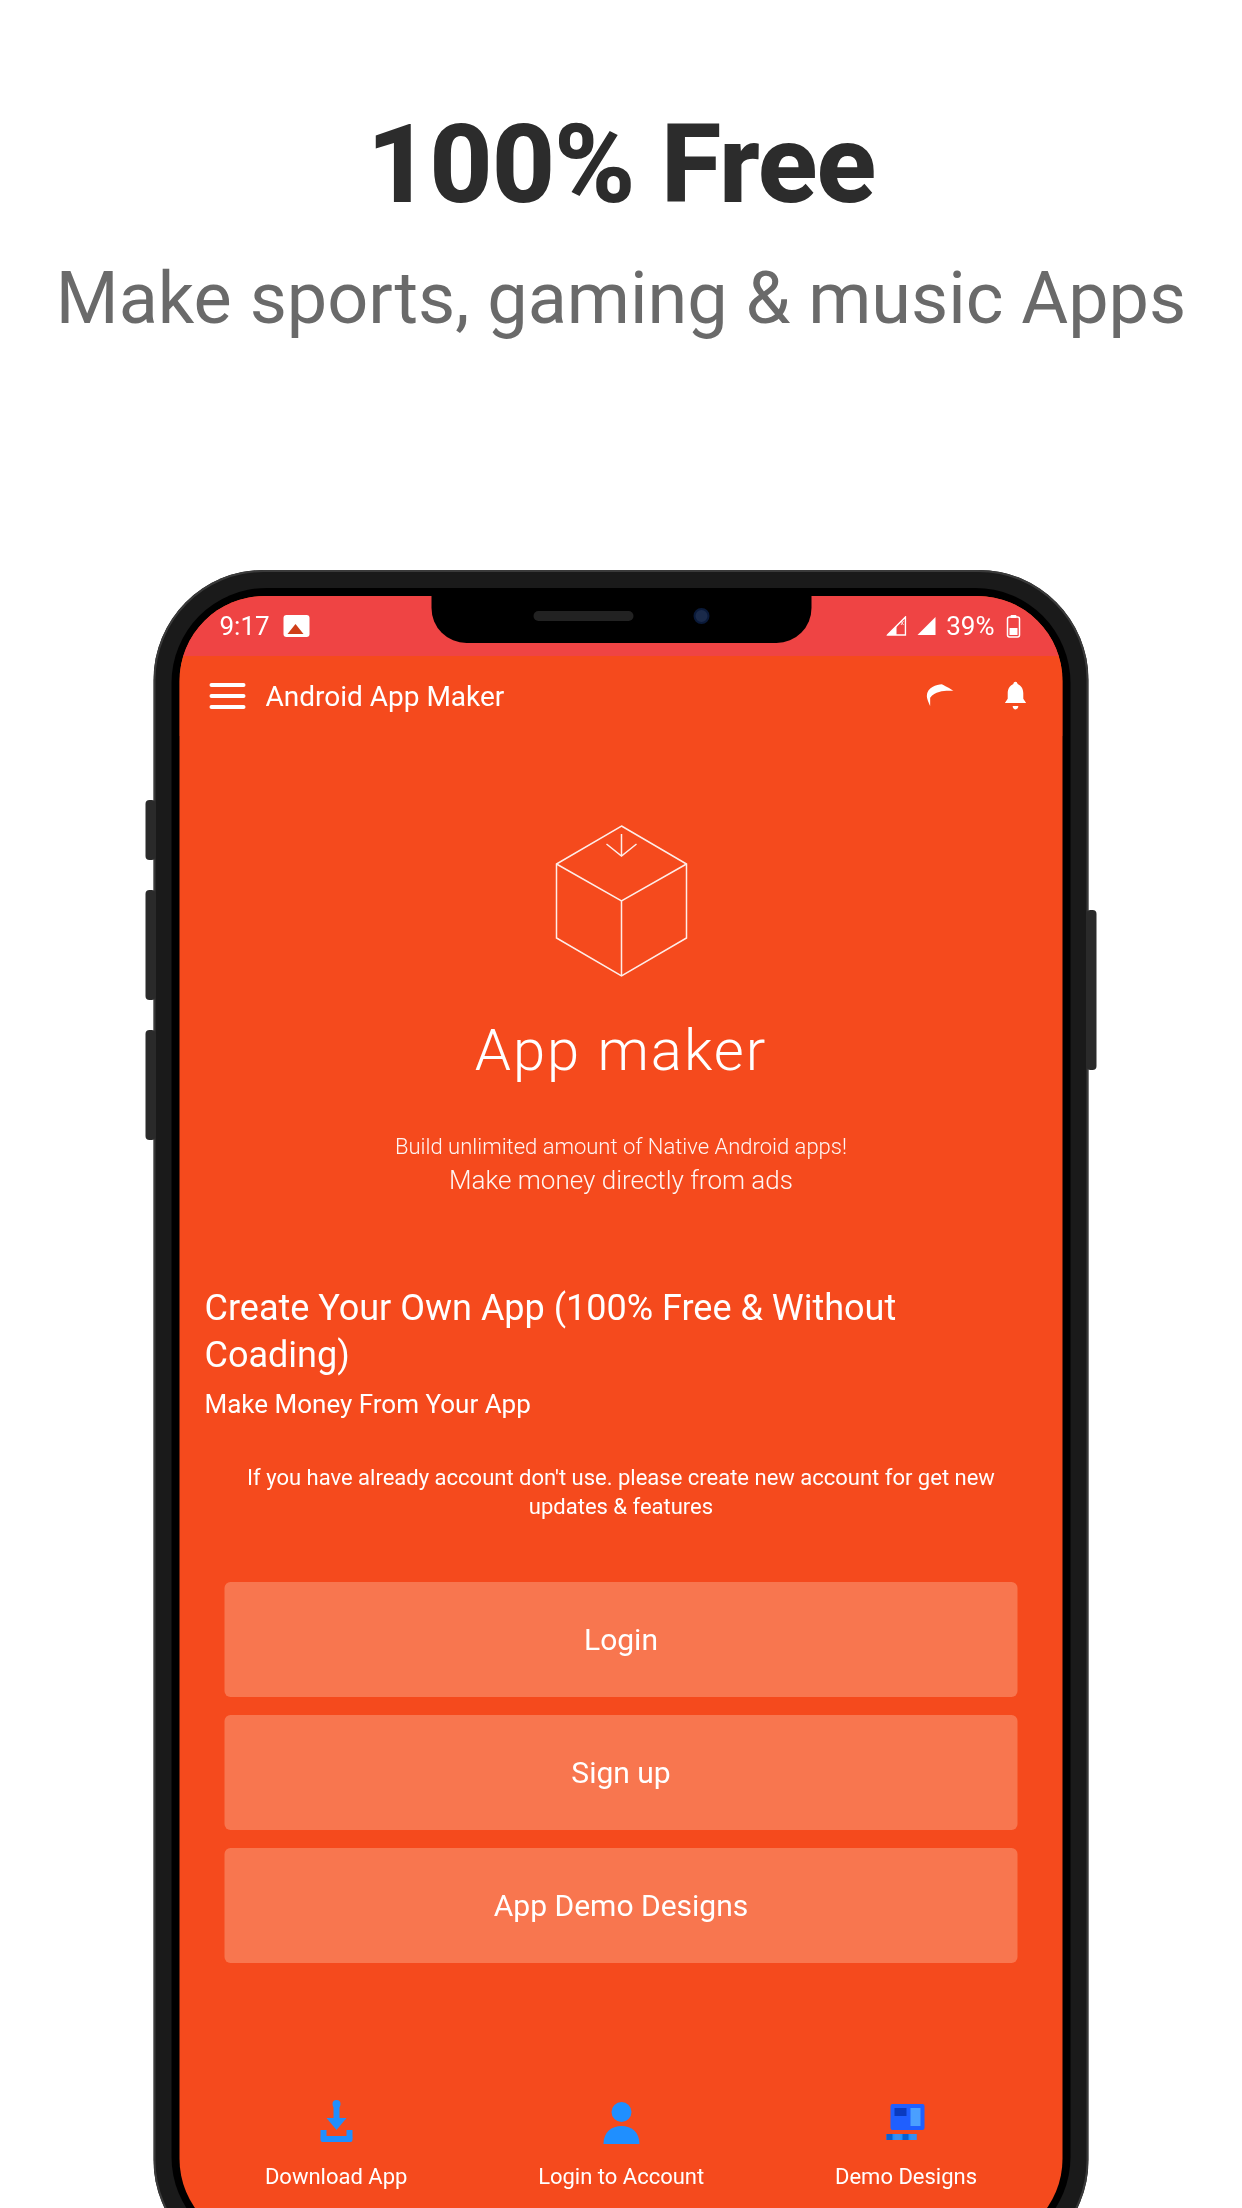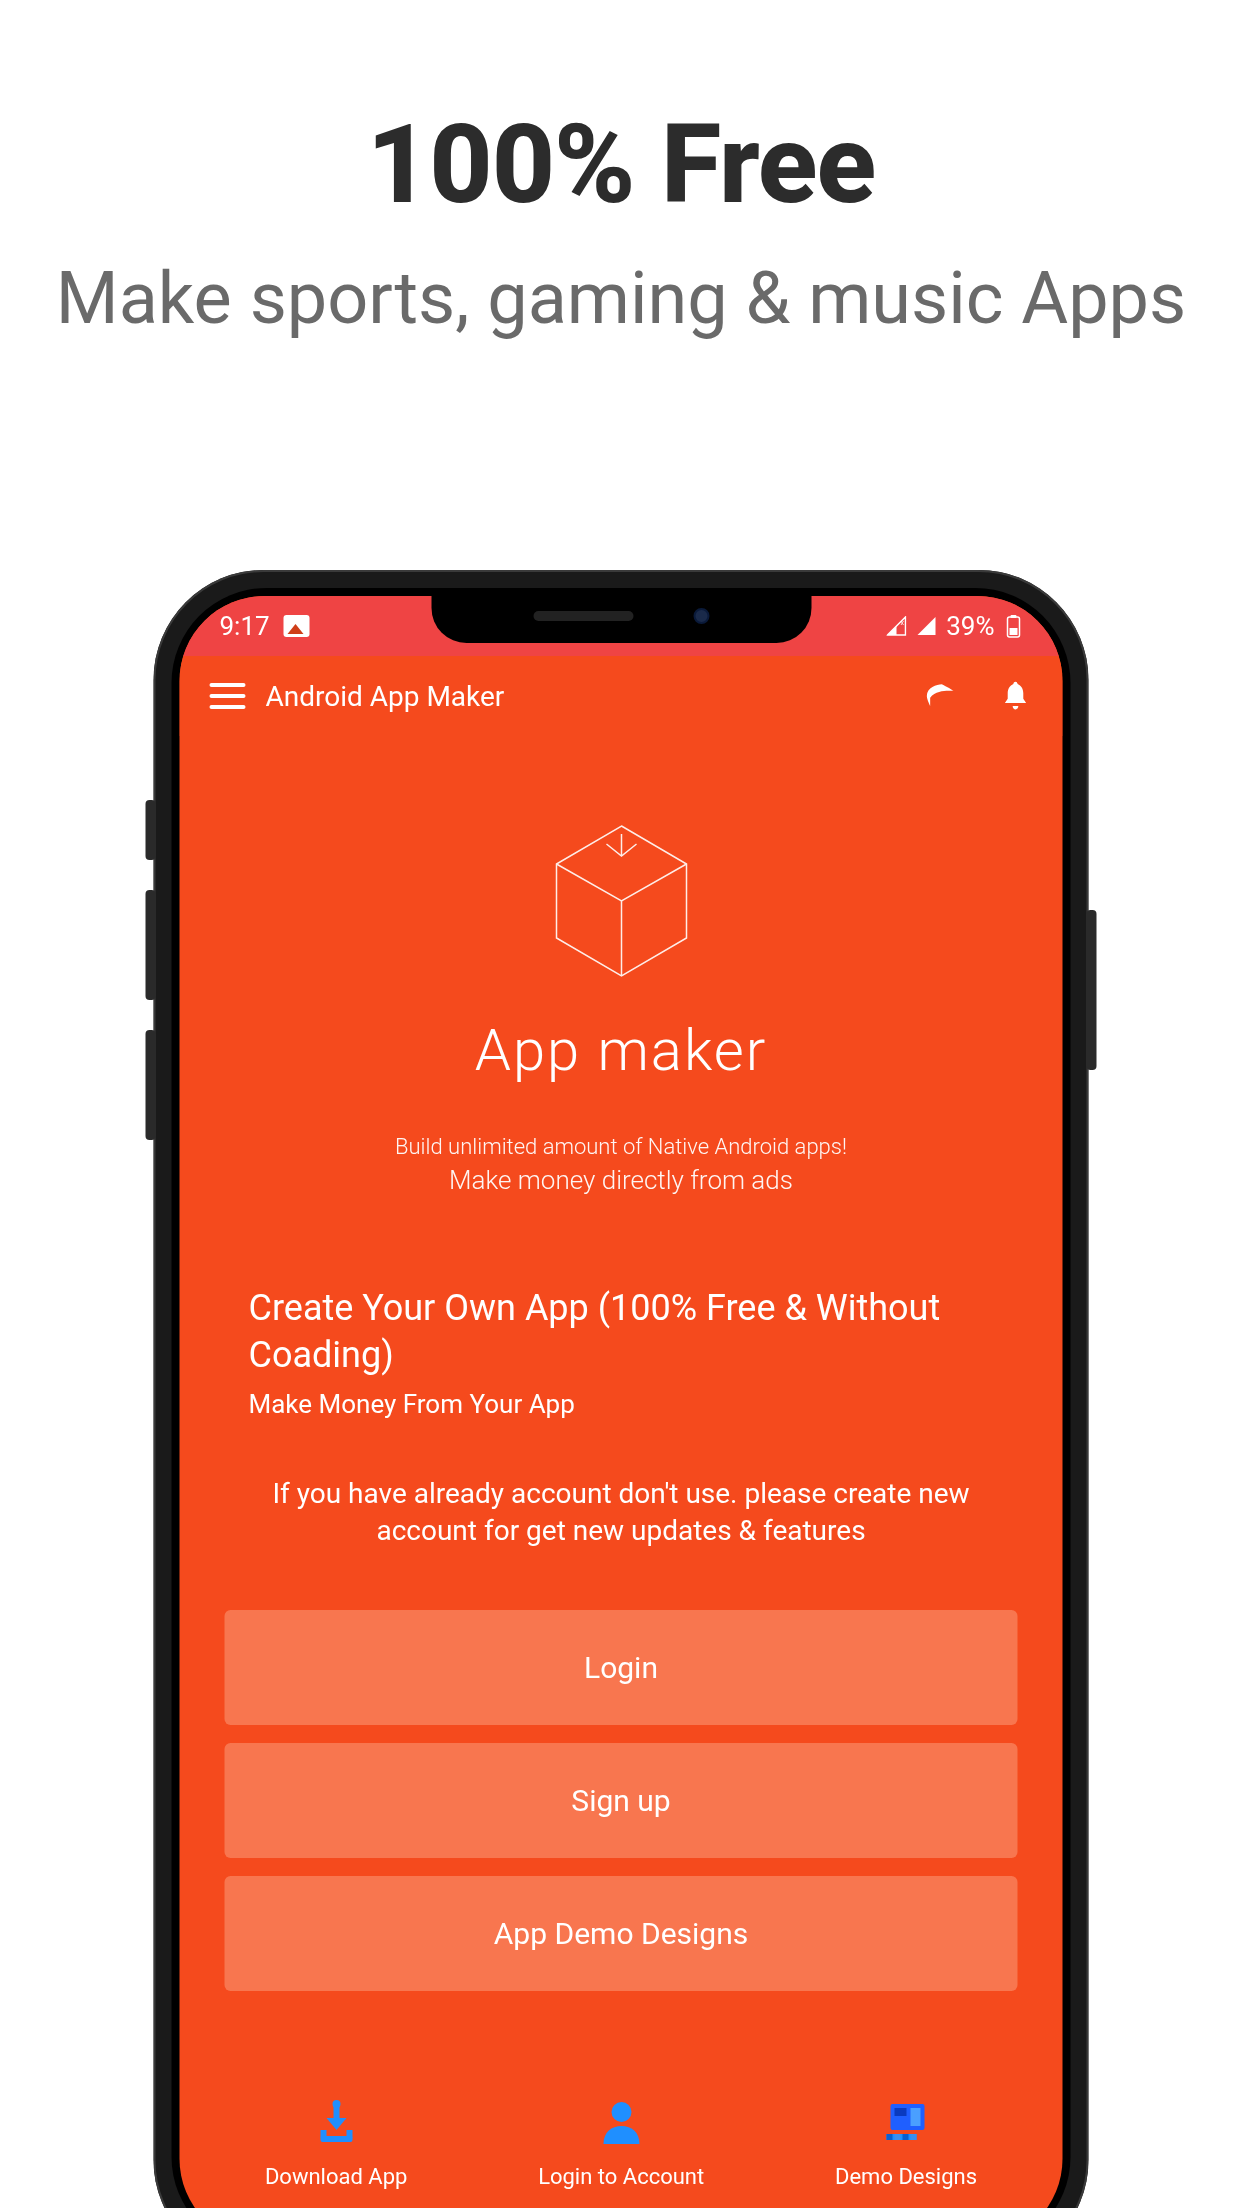--- a/index.html
+++ b/index.html
@@ -119,24 +119,24 @@
 .header-icons { display: flex; gap: 40px; align-items: center; }
 
 
 .hero { text-align: center; padding: 70px 30px 30px; color: #ffffff; }
 .cube-wrap { display: flex; justify-content: center; margin-bottom: 20px; }
 .hero-title { font-size: 58px; font-weight: 300; letter-spacing: 2px; margin-top: 10px; }
 .hero-line1 { font-size: 22px; font-weight: 300; margin-top: 50px; opacity: 0.95; }
 .hero-line2 { font-size: 26px; font-weight: 300; margin-top: 6px; opacity: 0.95; }
 
 
-.content { padding: 60px 69px 20px; color: #fff; }
+.content { padding: 60px 25px 20px; color: #fff; }
 .content-headline { font-size: 36px; font-weight: 400; line-height: 1.3; }
 .content-sub { font-size: 26px; font-weight: 400; margin-top: 10px; }
-.hint { font-size: 28px; text-align: center; margin-top: 56px; padding: 0 10px; line-height: 1.35; }
+.hint { font-size: 22px; text-align: center; margin-top: 44px; padding: 0 10px; line-height: 1.35; }
 
 
 .buttons { padding: 40px 45px 20px; display: flex; flex-direction: column; gap: 18px; }
 .btn {
   background: #f8764f;
   color: #fff;
   font-size: 30px;
   padding: 40px 0;
   text-align: center;
   border-radius: 6px;

